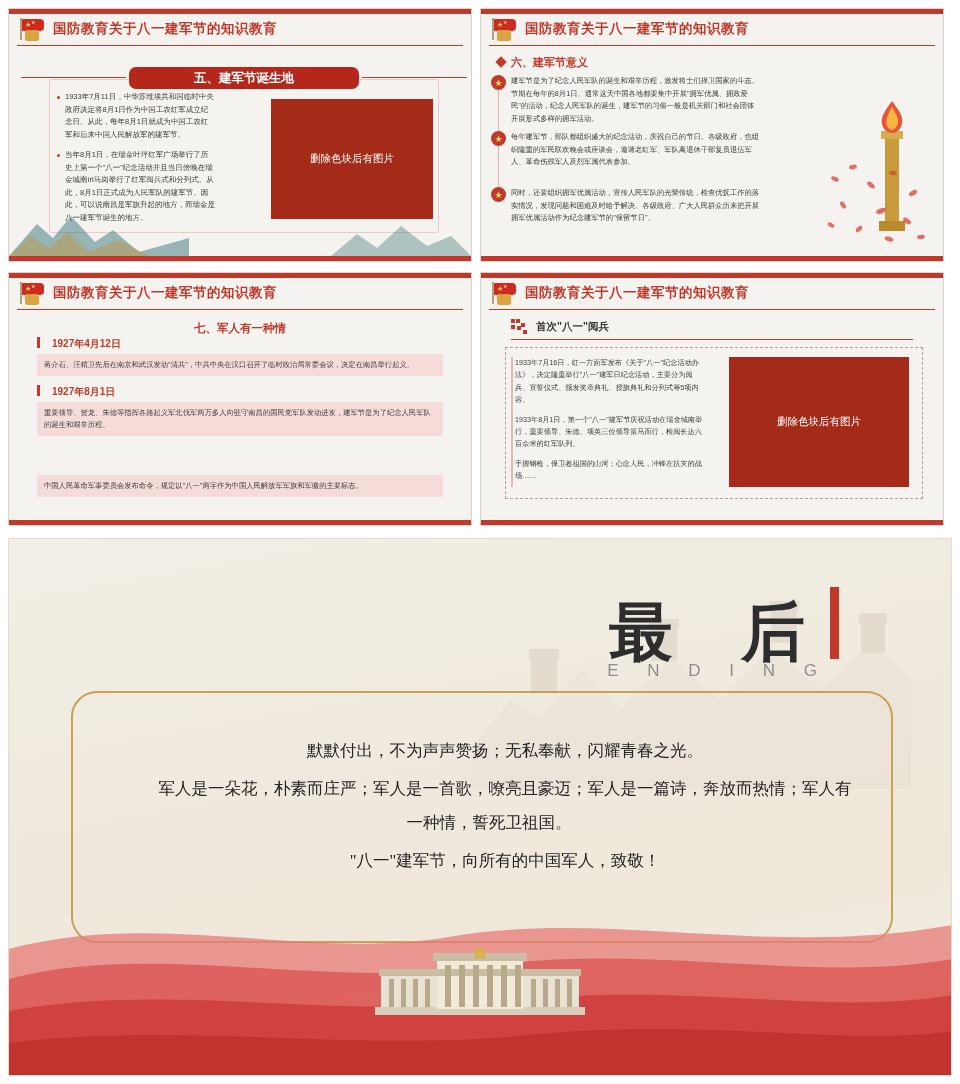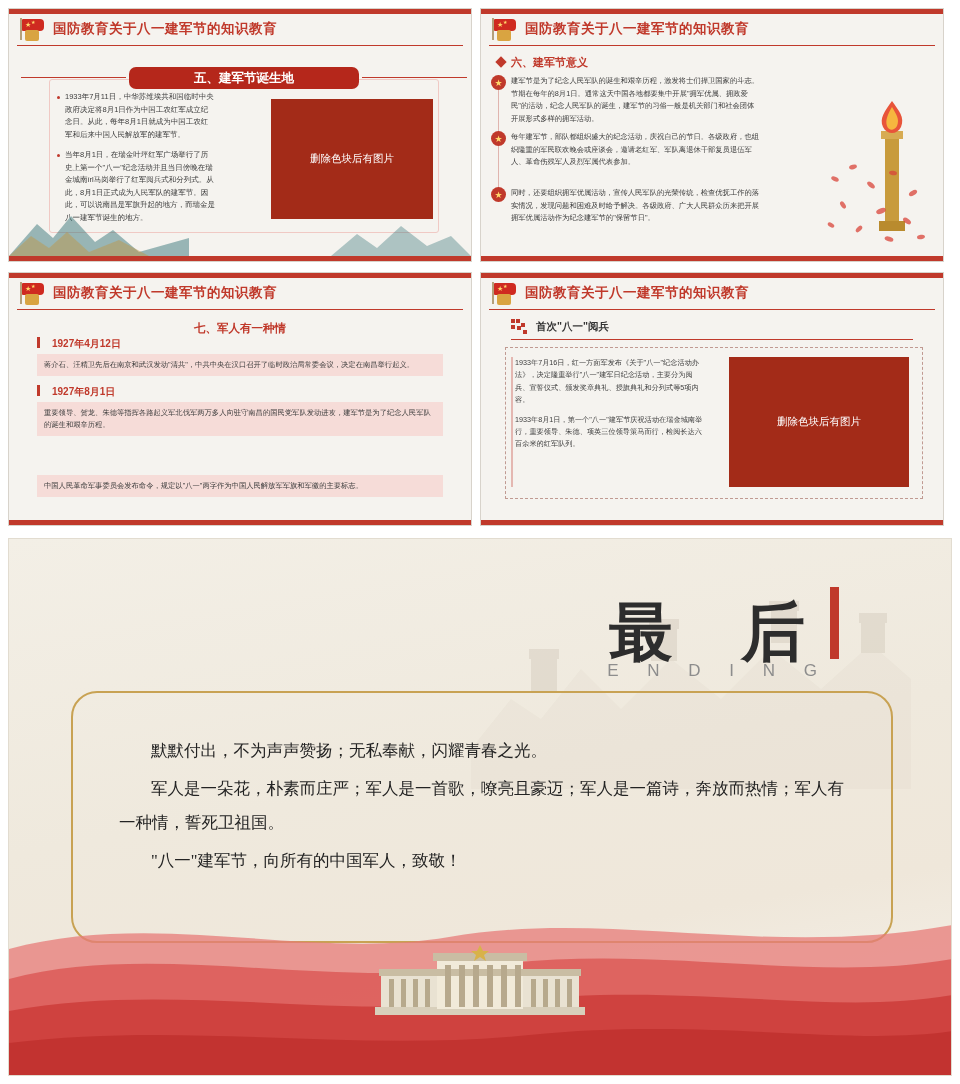--- a/index.html
+++ b/index.html
@@ -74,21 +74,21 @@
   
   .ending{position:absolute;left:8px;top:538px;width:944px;height:538px;overflow:hidden;
           background:linear-gradient(170deg,#f3efe6 0%,#efe9dd 45%,#efe7da 70%,#f6f3ec 100%);
           border:1px solid #e2dcd0;box-sizing:border-box;}
   .ending .wall{position:absolute;right:40px;top:10px;width:440px;height:240px;opacity:.13;}
   .ending .zuihou{position:absolute;right:120px;top:50px;font-size:64px;letter-spacing:26px;color:#2d2d2d;font-weight:bold;font-family:"Liberation Serif","DejaVu Serif",serif;}
   .ending .redbar{position:absolute;right:112px;top:48px;width:9px;height:72px;background:#c0392b;}
   .ending .ending-en{position:absolute;right:122px;top:122px;font-size:17px;letter-spacing:12px;color:#8d8d8d;}
   .ending .goldbox{position:absolute;left:62px;top:152px;width:818px;height:248px;border:2px solid #c8a253;border-radius:26px;}
   .ending .text{position:absolute;left:110px;top:195px;width:740px;font-size:16.5px;line-height:34px;color:#232323;font-family:"Liberation Serif","DejaVu Serif",serif;}
-  .ending .text p{margin:0 0 4px 0;}
+  .ending .text p{margin:0 0 4px 0;text-align:center;}
   .ending .ind{text-indent:32px;}
   .ending .waves{position:absolute;left:0;bottom:0;width:944px;height:200px;}
   .ending .hall{position:absolute;left:50%;bottom:60px;transform:translateX(-50%);width:210px;height:70px;}
 </style>
 </head>
 <body>
 
 <div class="page">
 
   <div class="slide s1">
@@ -228,20 +228,21 @@
       </span>
       <span class="tag">首次"八一"阅兵</span>
     </div>
     <div class="rule"></div>
     <div class="dash"></div>
     <div class="leftline"></div>
 
     <div class="col">
       <p>1933年7月16日，红一方面军发布《关于"八一"纪念活动办法》，决定隆重举行"八一"建军日纪念活动，主要分为阅兵、宣誓仪式、颁发奖章典礼、授旗典礼和分列式等5项内容。</p>
       <p>1933年8月1日，第一个"八一"建军节庆祝活动在瑞金城南举行，重要领导、朱德、项英三位领导策马而行，检阅长达六百余米的红军队列。</p>
+      <p>手握钢枪，保卫着祖国的山河；心念人民，冲锋在抗灾的战场……</p>
     </div>
     <div class="imgbox">删除色块后有图片</div>
   </div>
 
   <div class="ending">
     <svg class="wall" viewBox="0 0 440 240">
       <g fill="#8a7a63">
         <path d="M0 200 L40 150 L70 170 L110 120 L150 160 L200 110 L250 150 L300 100 L350 140 L400 95 L440 130 L440 240 L0 240 Z" opacity=".35"></path>
         <rect x="60" y="108" width="26" height="34"></rect>
           <rect x="58" y="100" width="30" height="10"></rect>

